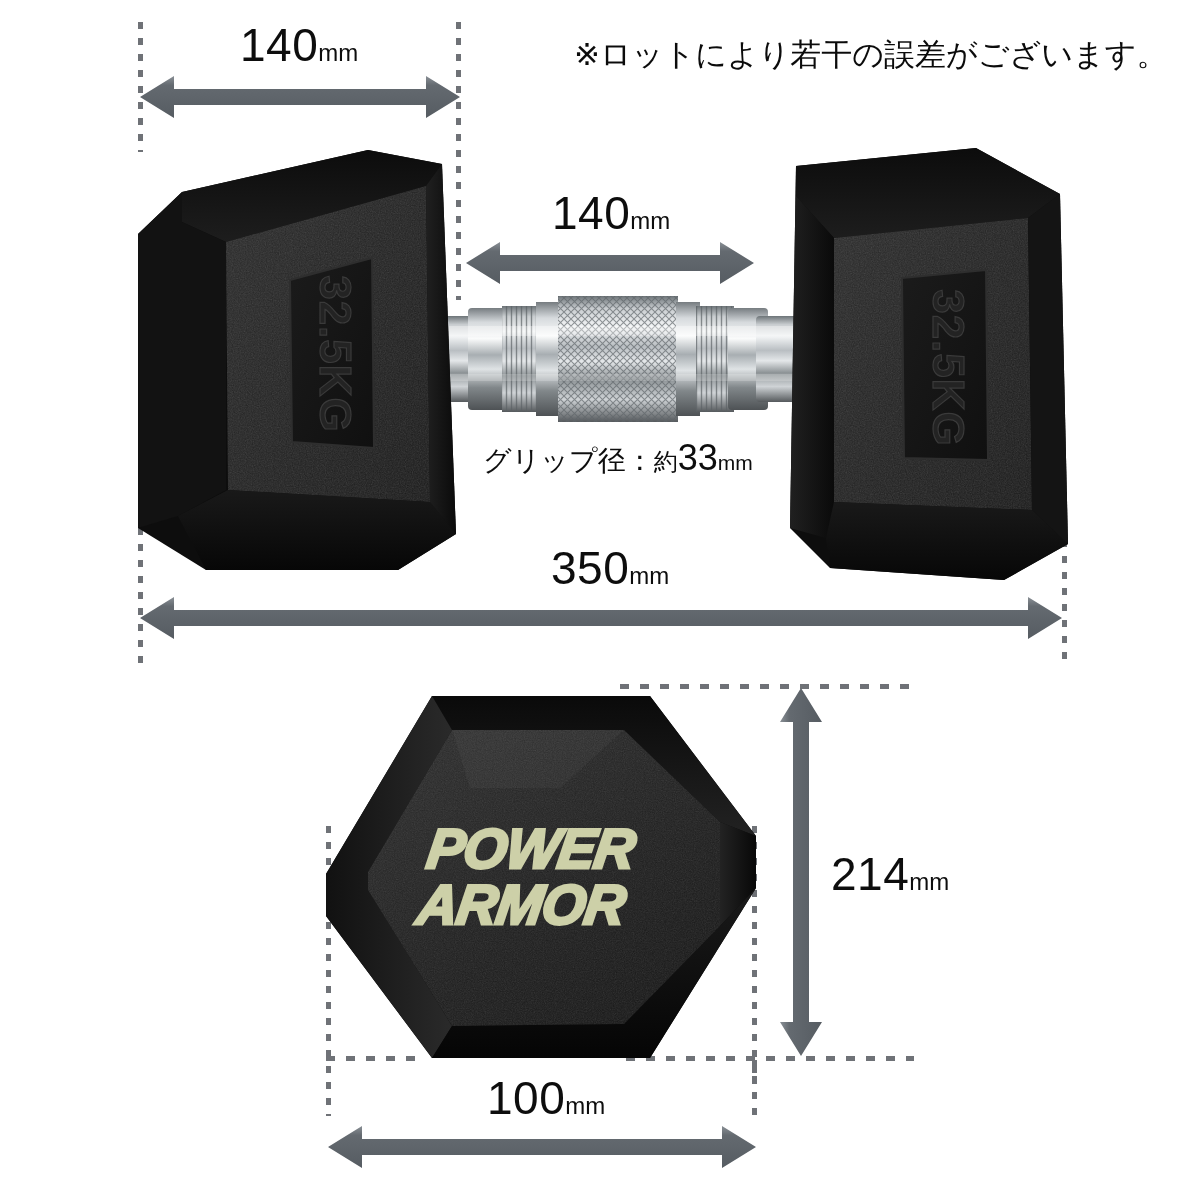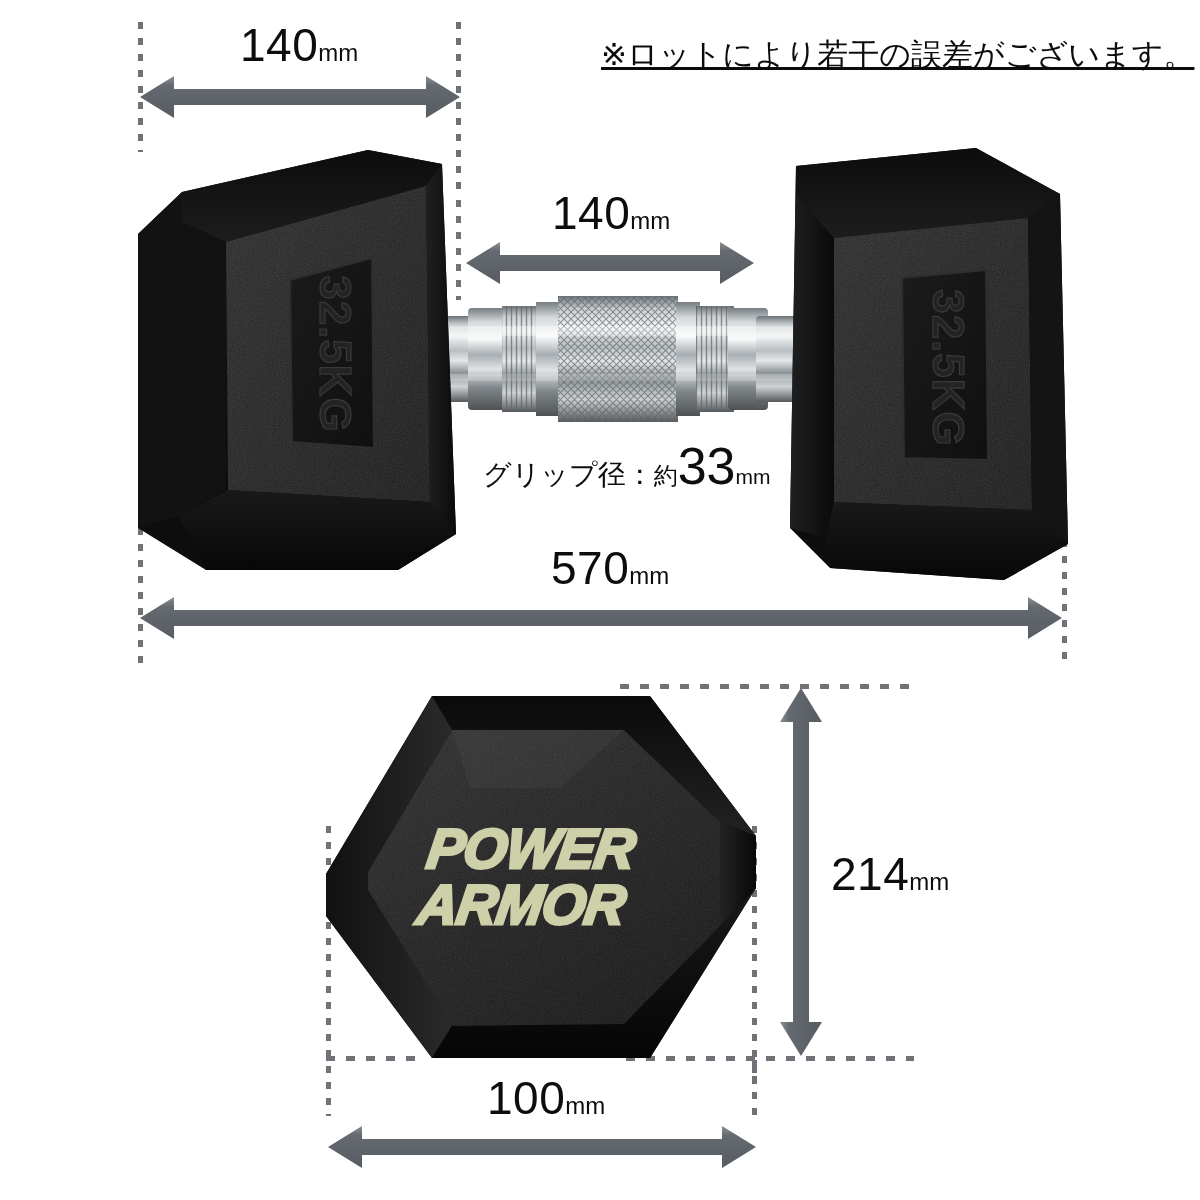--- a/index.html
+++ b/index.html
@@ -36,21 +36,21 @@
   }
   
   .gripcap{
     position:absolute;
     white-space:nowrap;
     color:#0d0d0d;
     line-height:1;
   }
   .gripcap .jp{font-size:28px;margin-top:39px;}
   .gripcap .approx{font-size:24px;}
-  .gripcap .num{font-size:52px;}
+  .gripcap .num{font-size:36px;}
   .gripcap .unit{font-size:21px;}
 
   
   .dash-v{
     position:absolute;width:5px;
     background-image:linear-gradient(to bottom,#6f7277 0px,#6f7277 7px,rgba(0,0,0,0) 7px,rgba(0,0,0,0) 16px);
     background-size:5px 16px;
   }
   .dash-h{
     position:absolute;height:5px;
@@ -100,21 +100,21 @@
         <linearGradient id="agH1" x1="0" y1="0" x2="0" y2="1">
           <stop offset="0%" stop-color="#8a9096"></stop>
           <stop offset="22%" stop-color="#646a70"></stop>
           <stop offset="100%" stop-color="#565c62"></stop>
         </linearGradient>
       </defs>
       <polygon points="0,23 34,2 34,15 286,15 286,2 320,23 286,44 286,31 34,31 34,44" fill="url(#agH1)"></polygon>
     </svg>
   </div>
 
-  <div class="note" style="left:601px;top:34px;text-decoration:underline;">※ロットにより若干の誤差がございます。</div>
+  <div class="note" style="left:574px;top:34px;">※ロットにより若干の誤差がございます。</div>
 
   <div class="dimlabel" style="left:552px;top:190px;">
     <span class="num">140</span><span class="unit">mm</span>
   </div>
 
   <div class="arrow-wrap" style="left:466px;top:240px;">
     <svg width="288" height="46" viewBox="0 0 288 46">
       <defs>
         <linearGradient id="agH2" x1="0" y1="0" x2="0" y2="1">
           <stop offset="0%" stop-color="#8a9096"></stop>
@@ -250,21 +250,21 @@
         <text x="815" y="238" transform="rotate(90 815 238)" font-family="Liberation Sans, sans-serif" font-size="44" font-weight="700" fill="#232323" stroke="#3a3a3a" stroke-width="1.2" text-anchor="middle" dominant-baseline="middle" letter-spacing="1">32.5KG</text>
       </g>
     </svg>
   </div>
 
   <div class="gripcap" style="left:483px;top:440px;">
     <span class="jp">グリップ径：</span><span class="approx">約</span><span class="num">33</span><span class="unit">mm</span>
   </div>
 
   <div class="dimlabel" style="left:551px;top:545px;">
-    <span class="num">570</span><span class="unit">mm</span>
+    <span class="num">350</span><span class="unit">mm</span>
   </div>
 
   <div class="arrow-wrap" style="left:140px;top:595px;">
     <svg width="922" height="46" viewBox="0 0 922 46">
       <defs>
         <linearGradient id="agH3" x1="0" y1="0" x2="0" y2="1">
           <stop offset="0%" stop-color="#8a9096"></stop>
           <stop offset="22%" stop-color="#646a70"></stop>
           <stop offset="100%" stop-color="#565c62"></stop>
         </linearGradient>

